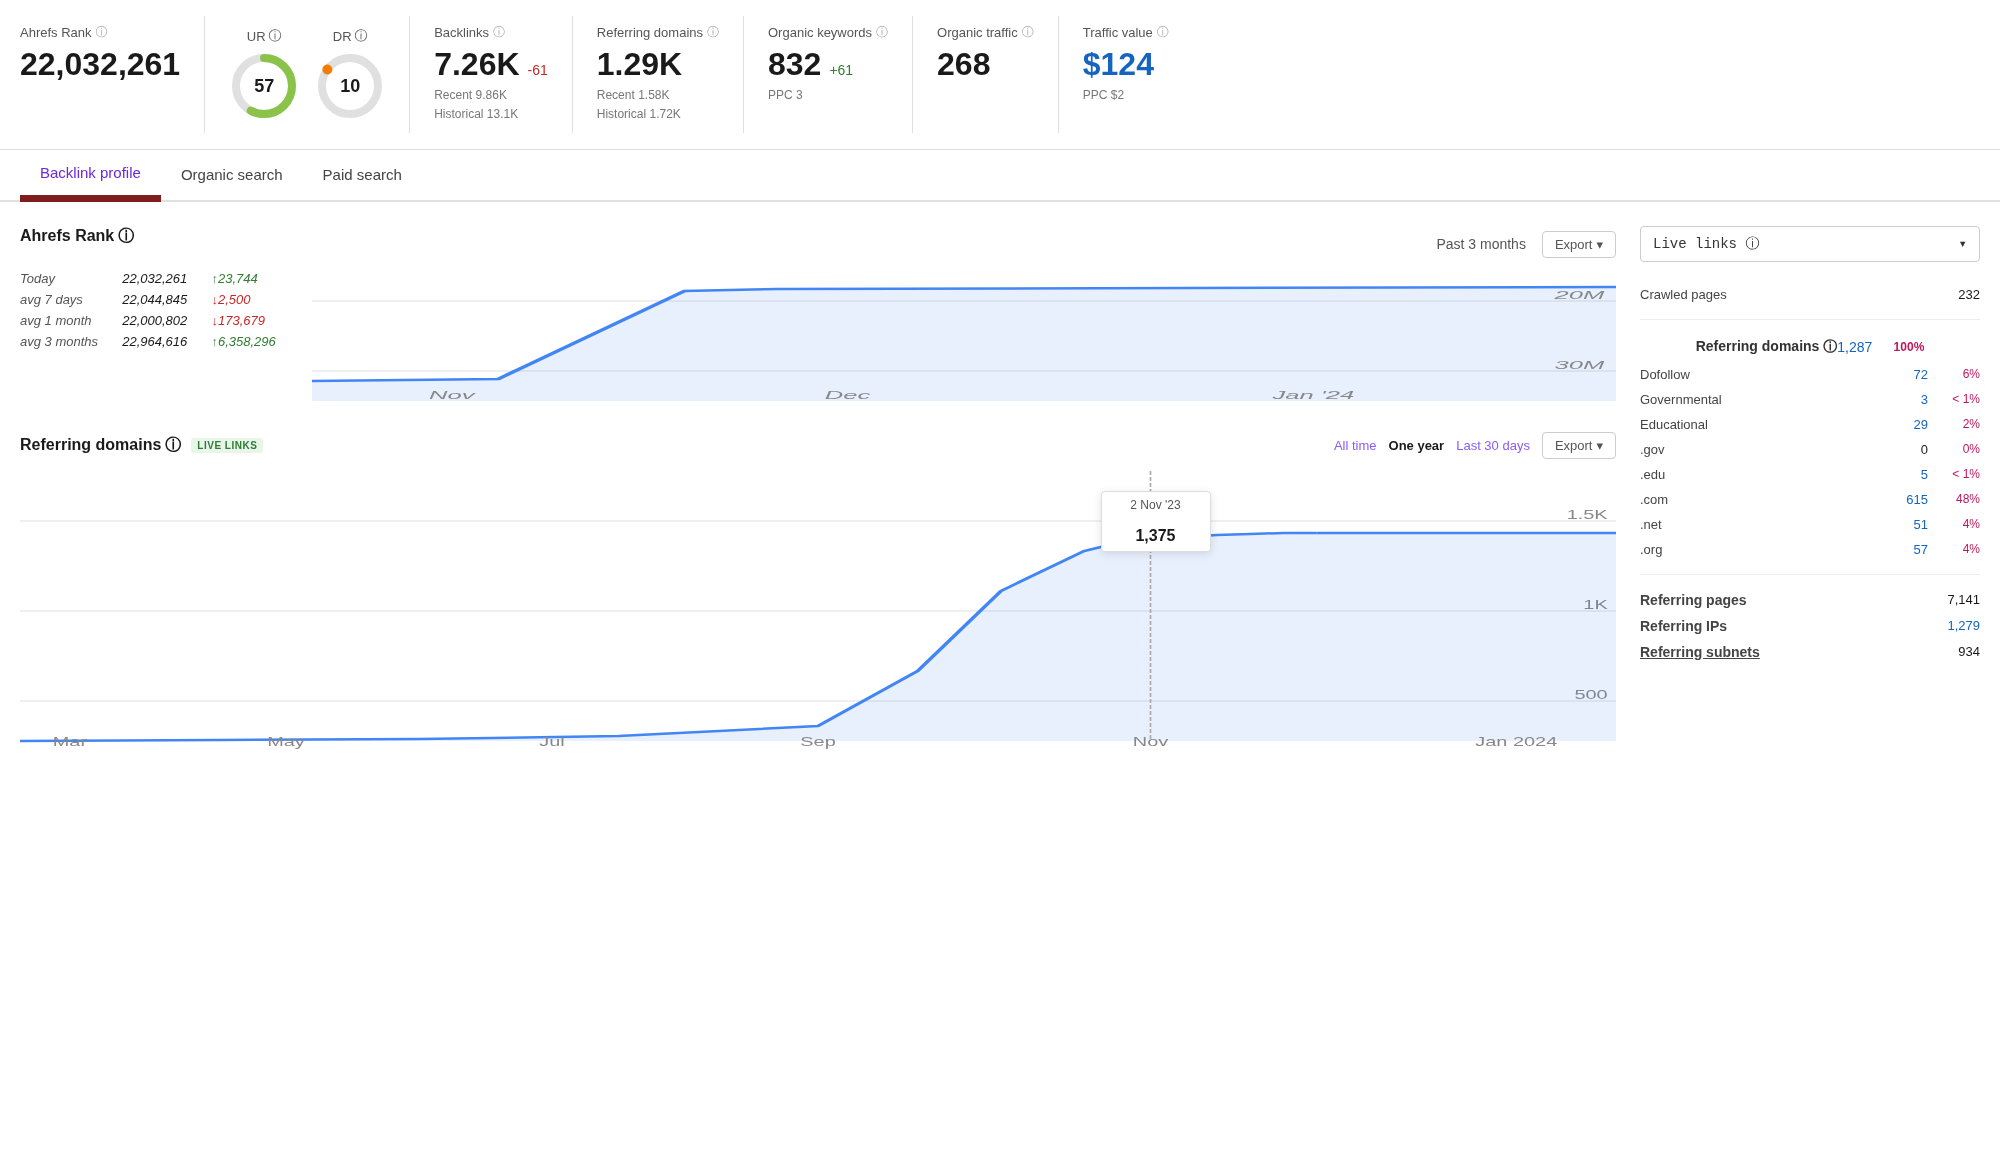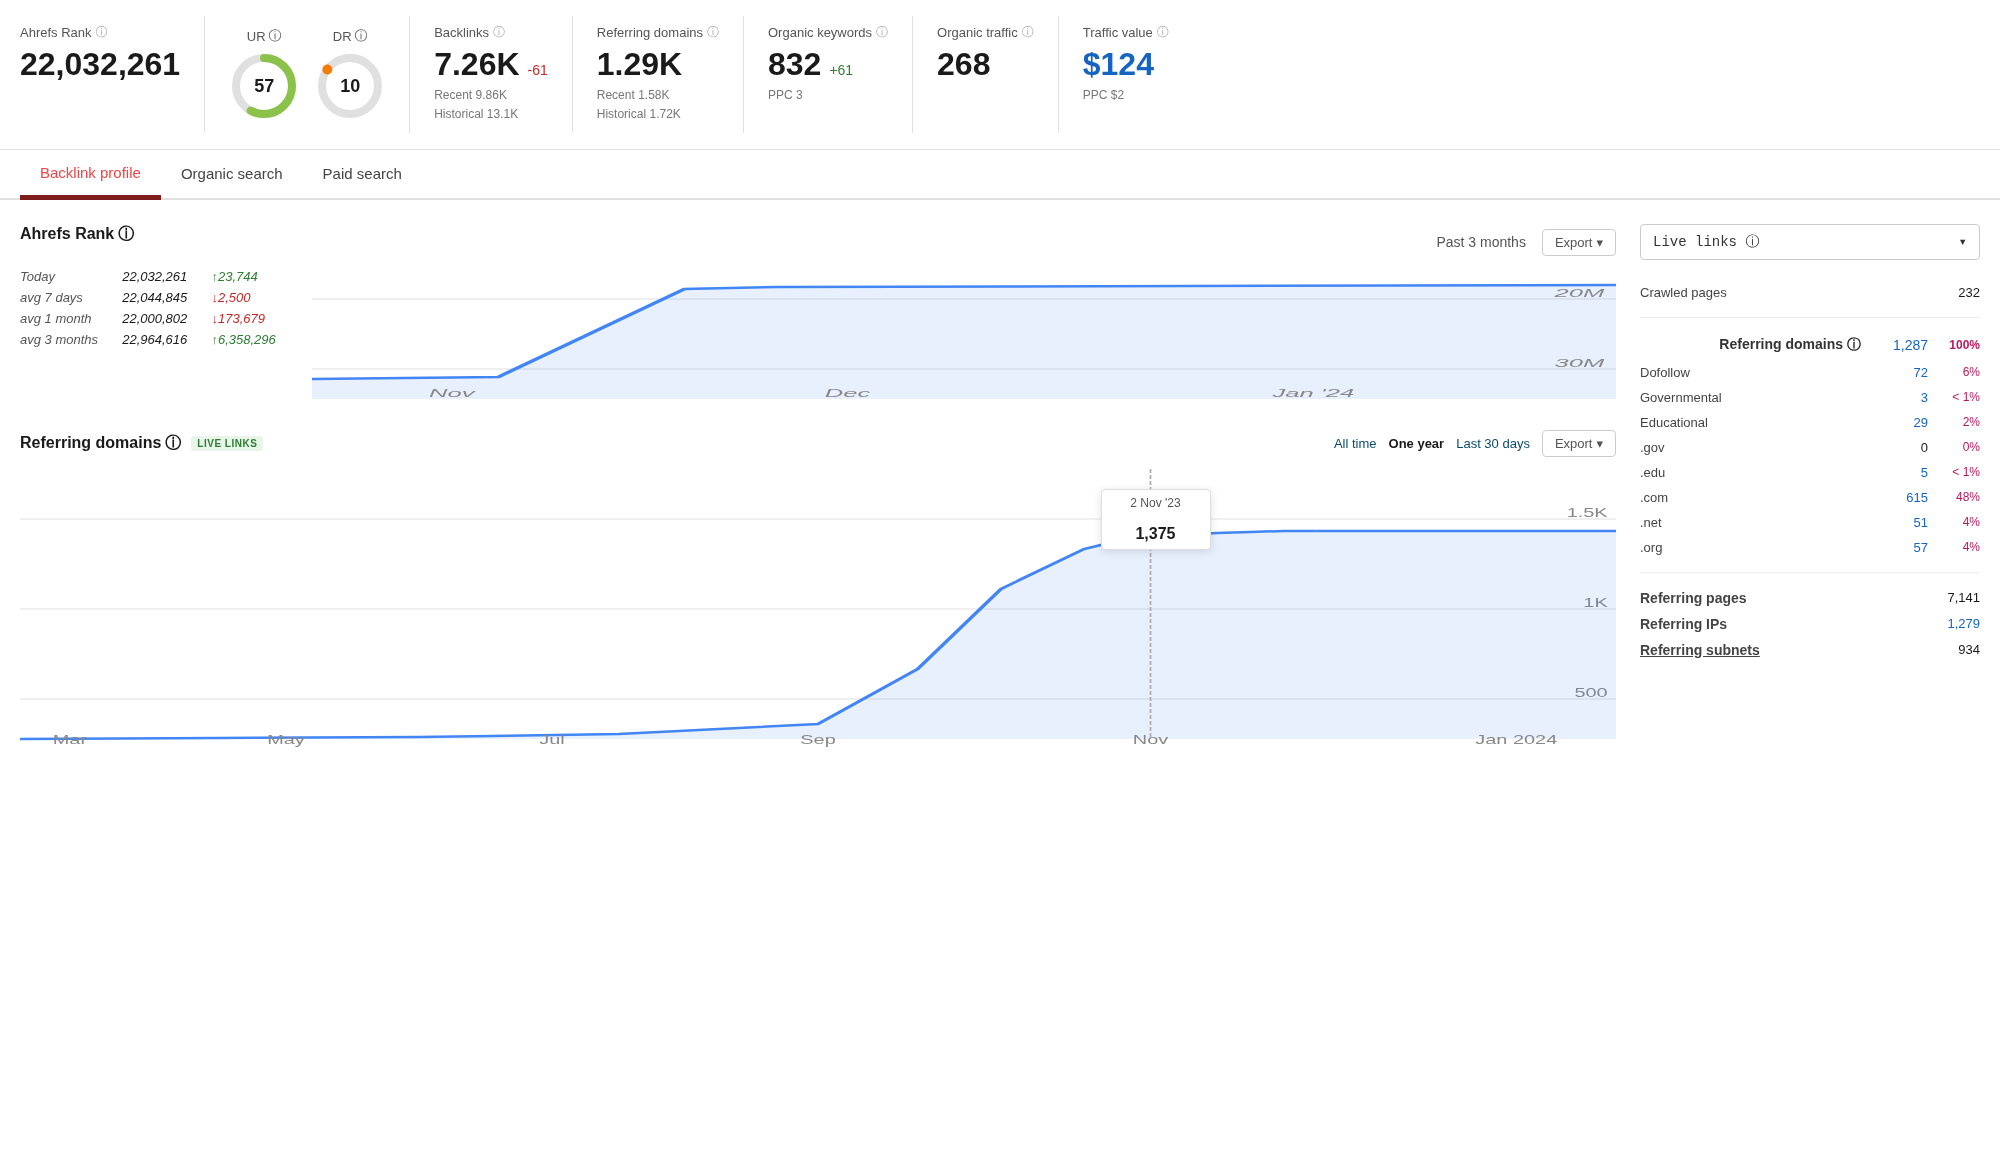--- a/index.html
+++ b/index.html
@@ -97,22 +97,22 @@
     .tab-item {
       padding: 14px 20px;
       font-size: 15px;
       cursor: pointer;
       color: #444;
       border-bottom: 3px solid transparent;
       margin-bottom: -2px;
       font-weight: 400;
     }
     .tab-item.active {
-      color: #ef4444;
-      border-bottom: 5px solid #7f1d1d;
+      color: #6d28d9;
+      border-bottom: 7px solid #7f1d1d;
       font-weight: 500;
     }
 
     
     .main-content {
       display: flex;
       padding: 24px 20px;
       gap: 24px;
     }
 
@@ -189,21 +189,21 @@
       border-radius: 3px;
       letter-spacing: 0.5px;
     }
     .ref-domain-controls {
       margin-left: auto;
       display: flex;
       align-items: center;
       gap: 12px;
     }
     .time-link {
-      color: #0c4a6e;
+      color: #8b5cf6;
       font-size: 13px;
       cursor: pointer;
       text-decoration: none;
     }
     .time-link.active {
       color: #1a1a1a;
       font-weight: 700;
       text-decoration: none;
     }
 
@@ -229,26 +229,25 @@
       padding: 5px 0;
       font-size: 13px;
     }
     .stats-row-label { color: #444; }
     .stats-row-value { color: #1a1a1a; font-weight: 500; }
     .stats-row-value.blue { color: #1565c0; }
     .stats-row-pct { color: #be185d; font-size: 12px; min-width: 36px; text-align: right; }
     .stats-divider { border: none; border-top: 1px solid #eee; margin: 12px 0; }
     .stats-header-row {
       display: flex;
-      justify-content: flex-end;
+      justify-content: center;
       align-items: center;
       padding: 6px 0;
       font-size: 14px;
       font-weight: 700;
-      gap: 32px;
     }
     .stats-header-row .stats-row-value.blue { font-weight: 500; }
 
     .tooltip-box {
       background: white;
       border: 1px solid #ddd;
       border-radius: 4px;
       padding: 6px 12px;
       font-size: 13px;
       text-align: center;

